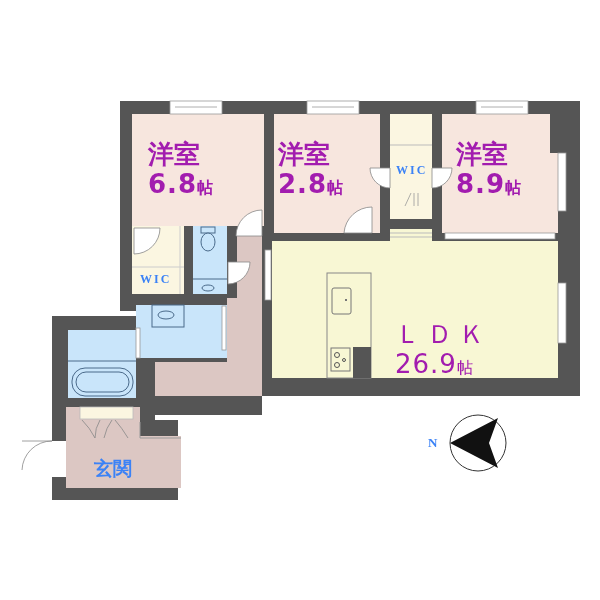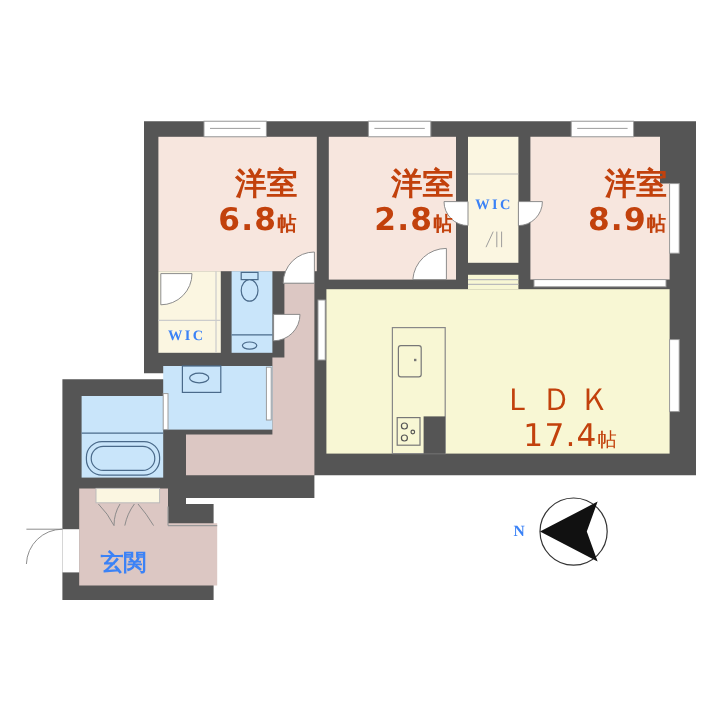--- a/index.html
+++ b/index.html
@@ -1,18 +1,18 @@
 <!DOCTYPE html>
 <html><head>
 <meta charset="utf-8">
 <style>
   html, body { margin:0; padding:0; background:#ffffff; }
   body { width:600px; height:600px; position:relative; overflow:hidden; font-family:"DejaVu Sans", sans-serif; }
   #plan { position:absolute; left:0; top:0; width:600px; height:600px; }
-  .room-label { position:absolute; text-align:right; color:#c2410c; line-height:1.15; }
+  .room-label { position:absolute; text-align:left; color:#a21caf; line-height:1.15; }
   .room-label .name { display:block; font-size:26px; font-weight:bold; }
   .room-label .size { display:block; font-size:26px; font-weight:bold; letter-spacing:1px; }
   .room-label .unit { font-size:16px; font-weight:bold; }
   .small-label { position:absolute; font-family:Liberation Serif, serif; font-weight:bold; color:#3b82f6; }
 </style>
 </head>
 <body>
 
 <svg id="plan" viewBox="0 0 600 600" xmlns="http://www.w3.org/2000/svg">
 
@@ -128,18 +128,18 @@
 <div class="room-label" style="left:278px;top:140px;width:100px;">
   <span class="name">洋室</span>
   <span class="size"><span>2.8</span><span class="unit">帖</span></span>
 </div>
 <div class="room-label" style="left:456px;top:140px;width:100px;">
   <span class="name">洋室</span>
   <span class="size"><span>8.9</span><span class="unit">帖</span></span>
 </div>
 <div class="room-label" style="left:395px;top:280px;width:120px;">
   <span class="name" style="font-weight:normal;letter-spacing:6px;margin-top:40px;">ＬＤＫ</span>
-  <span class="size" style="font-weight:normal;"><span>17.4</span><span class="unit" style="font-weight:normal;">帖</span></span>
+  <span class="size" style="font-weight:normal;"><span>26.9</span><span class="unit" style="font-weight:normal;">帖</span></span>
 </div>
-<div class="small-label" style="left:84px;top:456px;font-size:19px;">玄関</div>
+<div class="small-label" style="left:94px;top:456px;font-size:19px;">玄関</div>
 <div class="small-label" style="left:140px;top:272px;font-size:12px;letter-spacing:2px;">WIC</div>
 <div class="small-label" style="left:396px;top:163px;font-size:12px;letter-spacing:2px;">WIC</div>
 <div class="small-label" style="left:428px;top:435px;font-size:13px;">N</div>
 
 </body></html>

